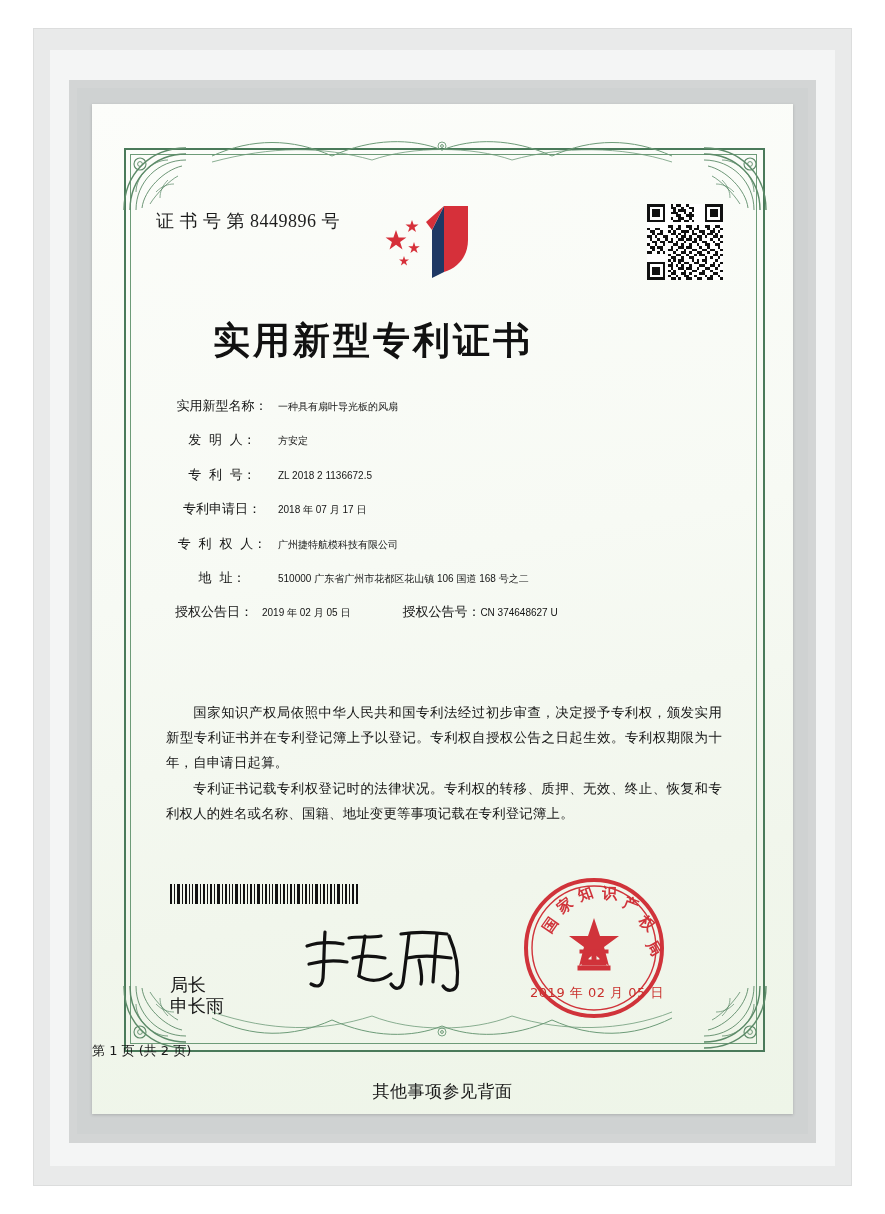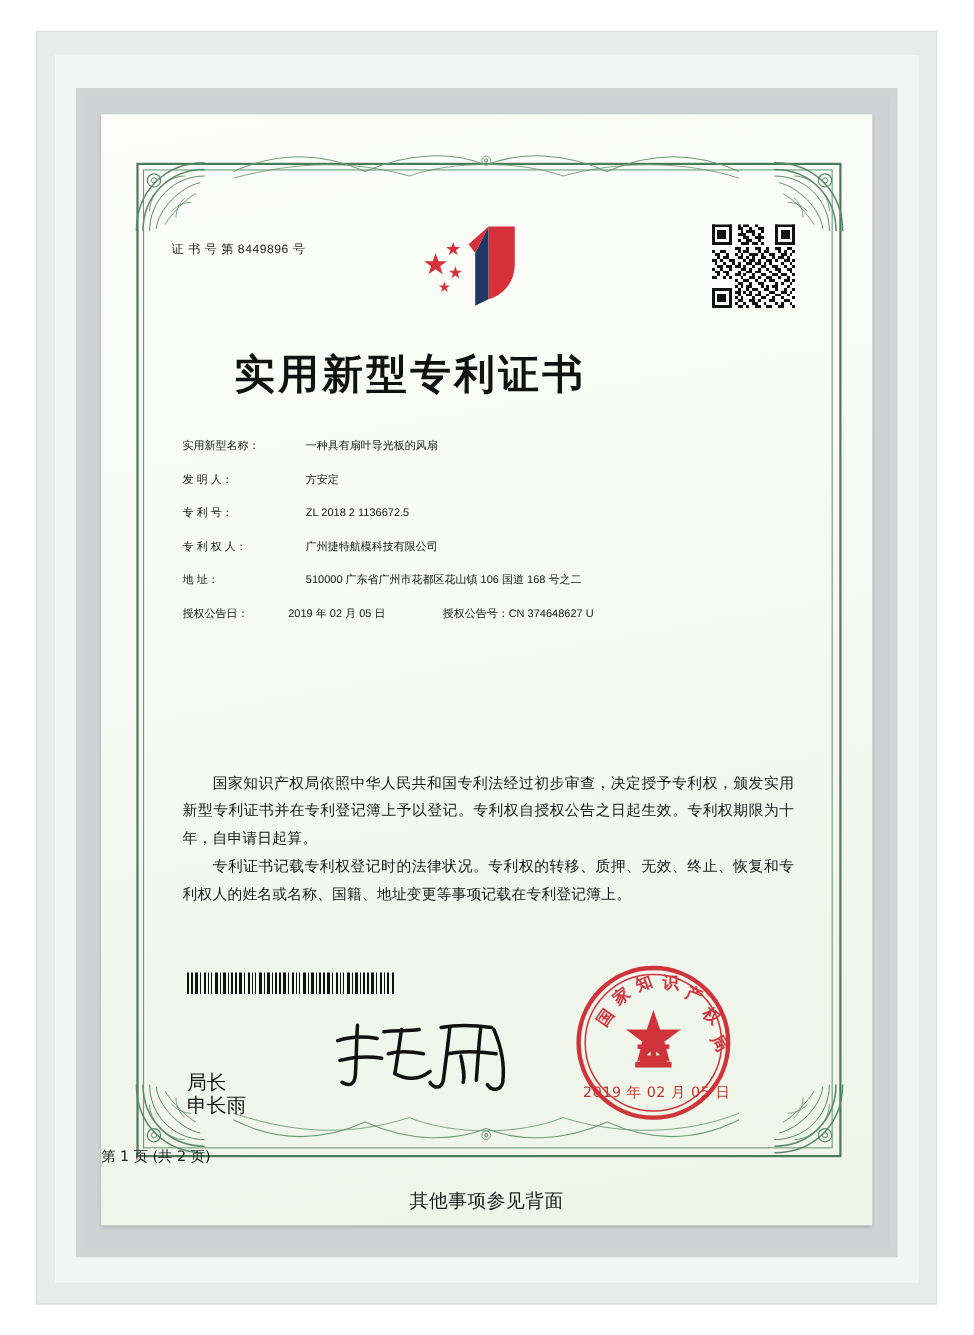--- a/index.html
+++ b/index.html
@@ -91,25 +91,25 @@
   }
 
   
   .content {
     position: absolute;
     left: 0; top: 0;
     width: 701px; height: 1010px;
   }
   .cert-no {
     position: absolute;
-    left: 64px; top: 115px;
-    font-size: 11px;
+    left: 64px; top: 105px;
+    font-size: 18px;
     letter-spacing: 0.5px;
     color: #1c1c1c;
-    font-family: Liberation Sans, sans-serif;
+    font-family: Liberation Serif, serif;
   }
   .qr {
     position: absolute;
     left: 555px; top: 100px;
     width: 76px; height: 76px;
   }
   .logo {
     position: absolute;
     left: 290px; top: 96px;
     width: 120px; height: 86px;
@@ -134,22 +134,23 @@
   .field-row {
     display: flex;
     align-items: baseline;
     margin-bottom: 17.5px;
     font-size: 14.5px;
     color: #141414;
     line-height: 1.3;
   }
   .field-label {
     white-space: nowrap;
-    font-family: Liberation Sans, sans-serif;
-    font-size: 10px;
+    font-family: Liberation Mono, monospace;
+    font-size: 13px;
+    text-align: center;
   }
   .lbl-w1 { width: 112px; }
   .lbl-w2 { width: 96px; }
   .field-value {
     font-family: Liberation Sans, sans-serif;
     font-size: 10px;
     color: #141414;
   }
   .field-row.two-col .col2 {
     margin-left: 52px;
@@ -563,20 +564,24 @@
         </div>
         <div class="field-row">
           <span class="field-label lbl-w1">发  明  人：</span>
           <span class="field-value">方安定</span>
         </div>
         <div class="field-row">
           <span class="field-label lbl-w1">专  利  号：</span>
           <span class="field-value">ZL 2018 2 1136672.5</span>
         </div>
         <div class="field-row">
+          <span class="field-label lbl-w1">专利申请日：</span>
+          <span class="field-value">2018 年 07 月 17 日</span>
+        </div>
+        <div class="field-row">
           <span class="field-label lbl-w1">专 利 权 人：</span>
           <span class="field-value">广州捷特航模科技有限公司</span>
         </div>
         <div class="field-row">
           <span class="field-label lbl-w1">地        址：</span>
           <span class="field-value">510000 广东省广州市花都区花山镇 106 国道 168 号之二</span>
         </div>
         <div class="field-row two-col">
           <span class="field-label lbl-w2">授权公告日：</span>
           <span class="field-value">2019 年 02 月 05 日</span>

